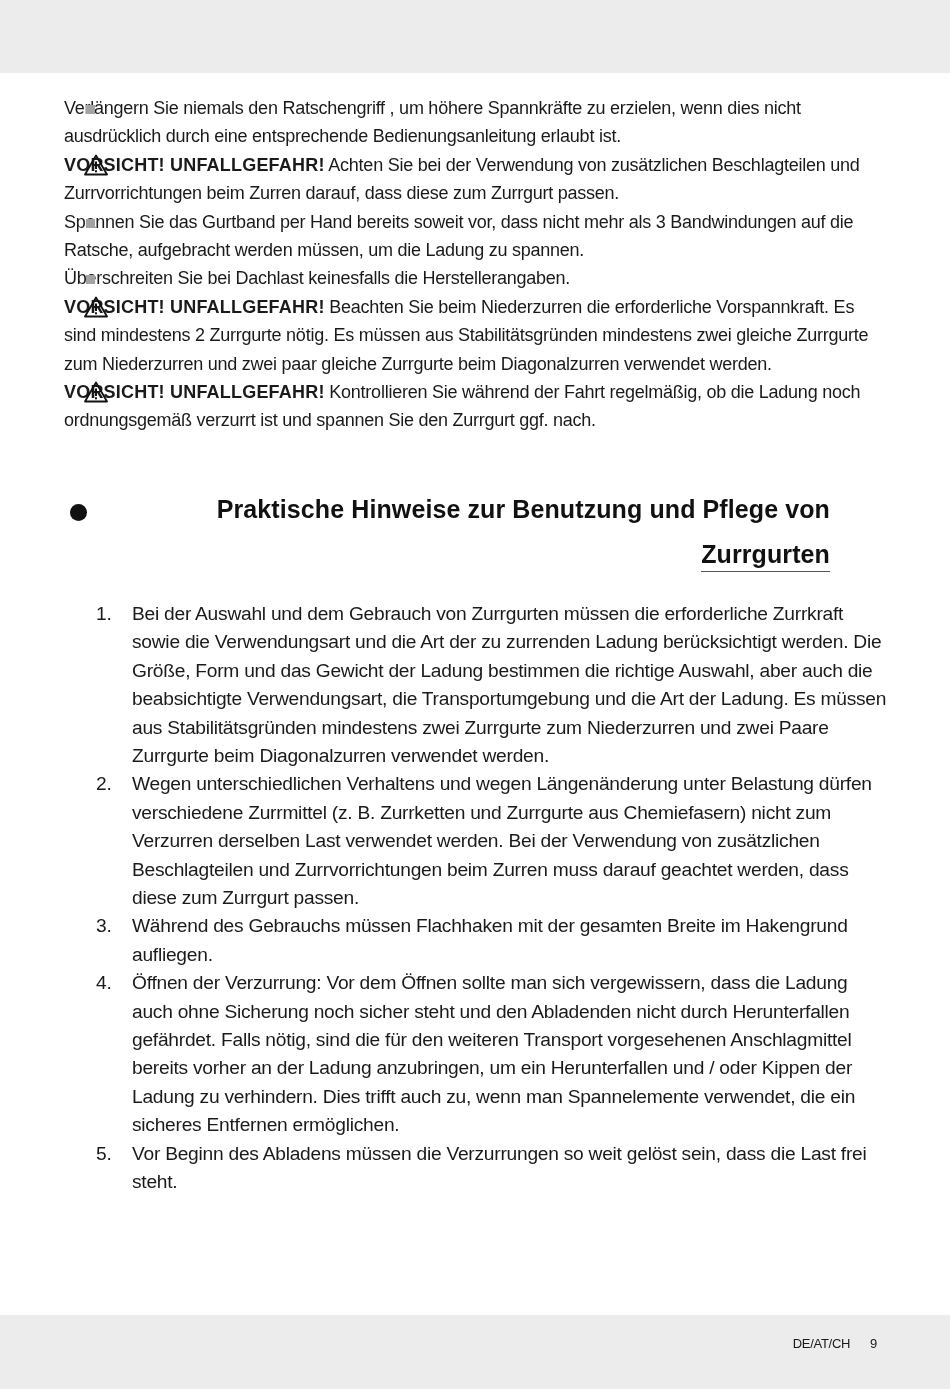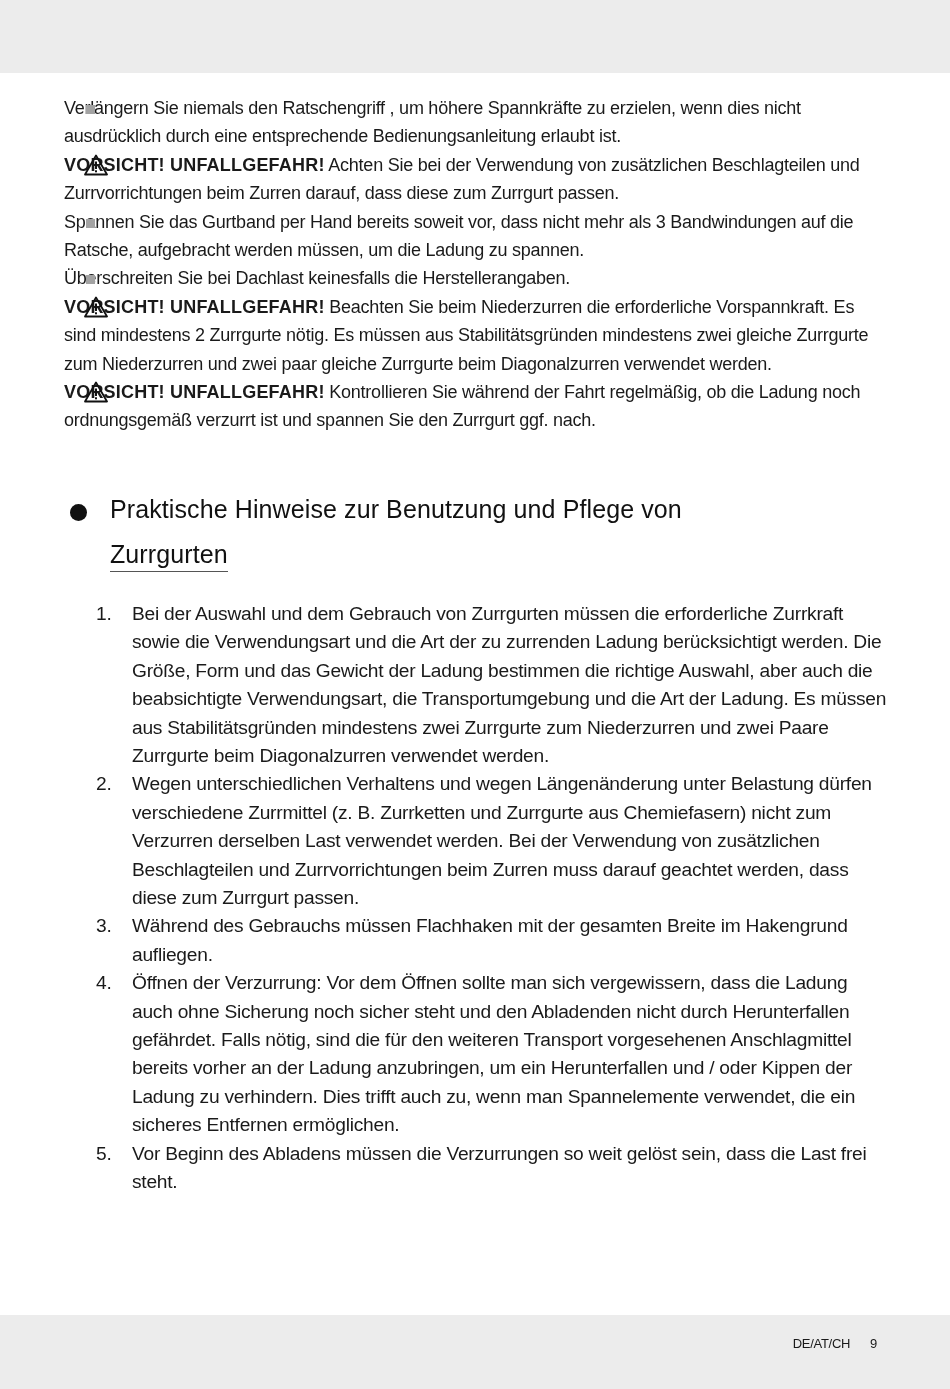--- a/index.html
+++ b/index.html
@@ -18,21 +18,21 @@
   .sec1 { position: relative; }
   .item { position: relative; padding-left: 52px; padding-right: 60px; font-size: 18px; line-height: 28.4px; letter-spacing: -0.25px; margin-left: 12px; }
   .item .marker { position: absolute; left: 72px; top: 0; width: 24px; height: 28px; }
   .sq { position: absolute; left: 2px; top: 11px; width: 9px; height: 9px; background: #a3a3a3; }
   .warn-svg { position: absolute; left: 0; top: 3px; width: 24px; height: 22px; }
   .warn-label { font-weight: bold; letter-spacing: 0.2px; }
 
   .heading-wrap { position: relative; margin-top: 60px; padding-left: 110px; padding-right: 120px; }
   .heading-dot { position: absolute; left: 70px; top: 9px; width: 17px; height: 17px; border-radius: 50%; background: #111; }
   .heading {
-    font-size: 25px; font-weight: normal; line-height: 29.5px; letter-spacing: 0.1px; color: #111;
+    font-size: 25px; font-weight: bold; line-height: 29.5px; letter-spacing: 0.1px; color: #111; text-align: right;
   }
   .heading .line2 { display: inline-block; border-bottom: 1.5px solid #555; padding-bottom: 1px; margin-top: 16px; }
 
   .numlist { margin-top: 28px; }
   .num-item { position: relative; padding-left: 132px; padding-right: 60px; font-size: 19.2px; line-height: 28.4px; letter-spacing: -0.25px; }
   .num-item .num { position: absolute; left: 96px; top: 0; }
 </style>
 </head>
 <body>
 

